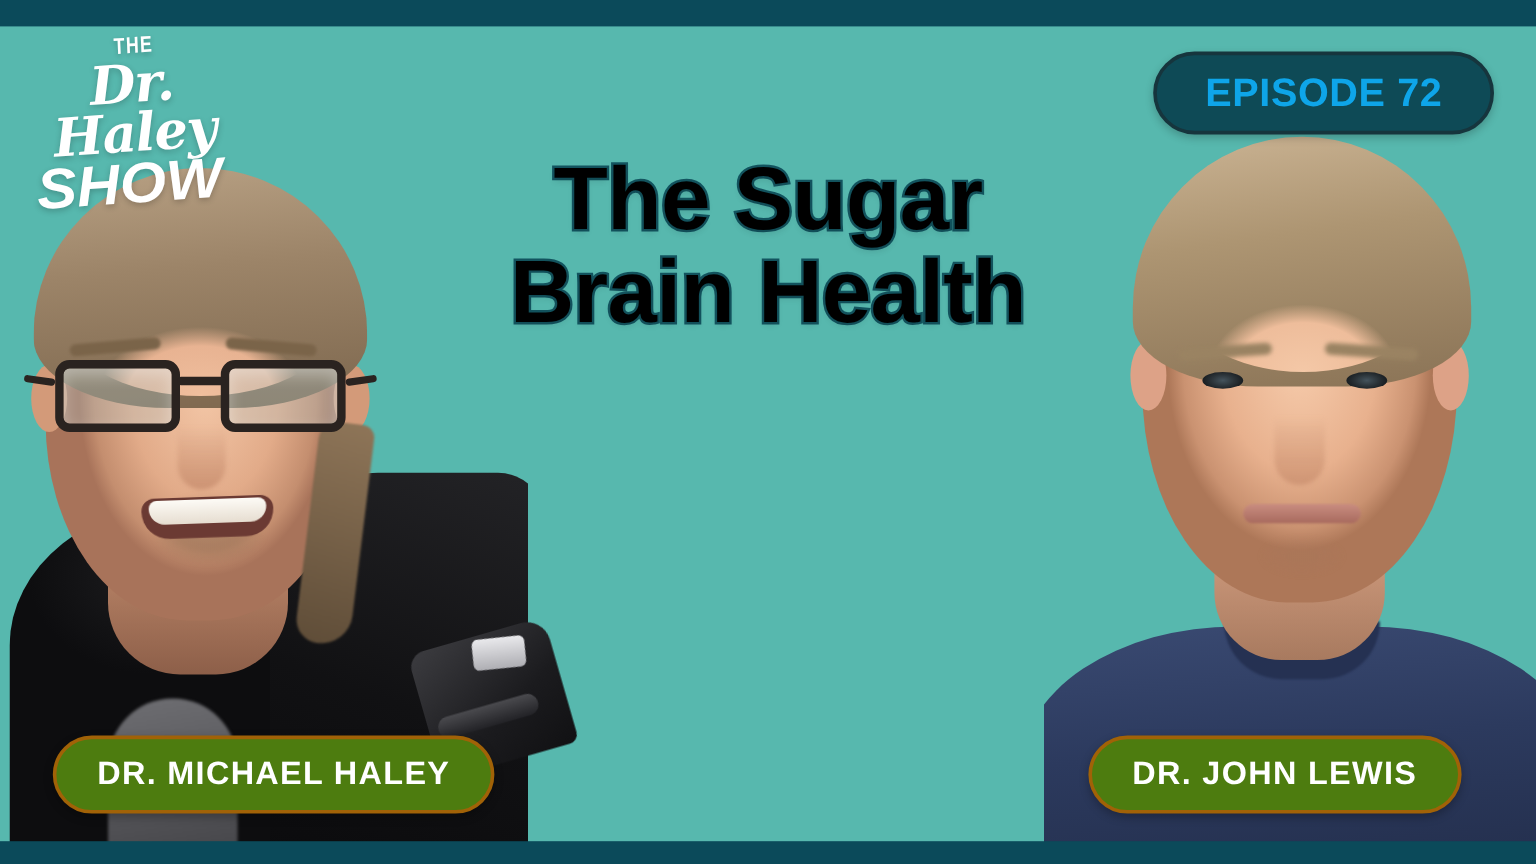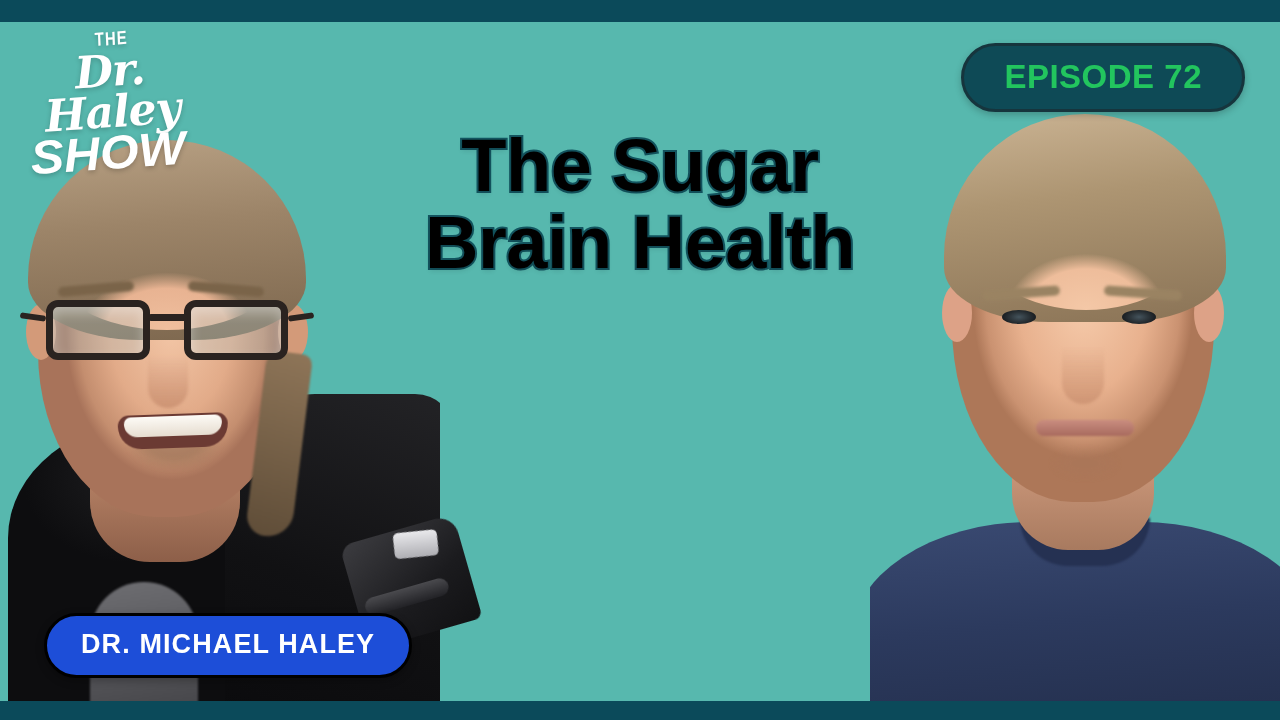--- a/index.html
+++ b/index.html
@@ -290,21 +290,21 @@
   #episode-badge {
     position:absolute; right:35px; top:43px;
     z-index:45;
     background:#0e4a56;
     border:3px solid #16353d;
     border-radius:999px;
     padding:14px 40px 16px 40px;
     box-shadow:0 3px 7px rgba(0,0,0,0.22);
   }
   #episode-badge span {
-    color:#22c55e;
+    color:#0ea5e9;
     font-size:33px; font-weight:700; letter-spacing:0.5px;
     line-height:1;
     white-space:nowrap;
   }
 
   
   #title {
     position:absolute;
     left:50%; top:128px; transform:translateX(-50%);
     width:580px;
@@ -319,22 +319,22 @@
     paint-order:stroke fill;
     text-shadow:0 3px 5px rgba(0,0,0,0.10);
     user-select:none;
   }
   #title .tline { display:block; white-space:nowrap; }
 
   
   .name-pill {
     position:absolute;
     z-index:50;
-    background:#1d4ed8;
-    border:3px solid #000000;
+    background:#4d7c0f;
+    border:3px solid #a16207;
     border-radius:999px;
     padding:15px 34px 17px 34px;
     box-shadow:0 3px 8px rgba(0,0,0,0.28);
   }
   .name-pill span {
     color:#ffffff;
     font-size:27px; font-weight:700;
     letter-spacing:1.1px; line-height:1;
     white-space:nowrap;
   }
@@ -402,16 +402,19 @@
   </div>
 
   <h1 id="title">
     <span class="tline">The Sugar</span>
     <span class="tline">Brain Health</span>
   </h1>
 
   <div id="name-left" class="name-pill">
     <span>DR. MICHAEL HALEY</span>
   </div>
+  <div id="name-right" class="name-pill">
+    <span>DR. JOHN LEWIS</span>
+  </div>
 
   <div class="bar bottom"></div>
 
 </div>
 
 </body></html>

